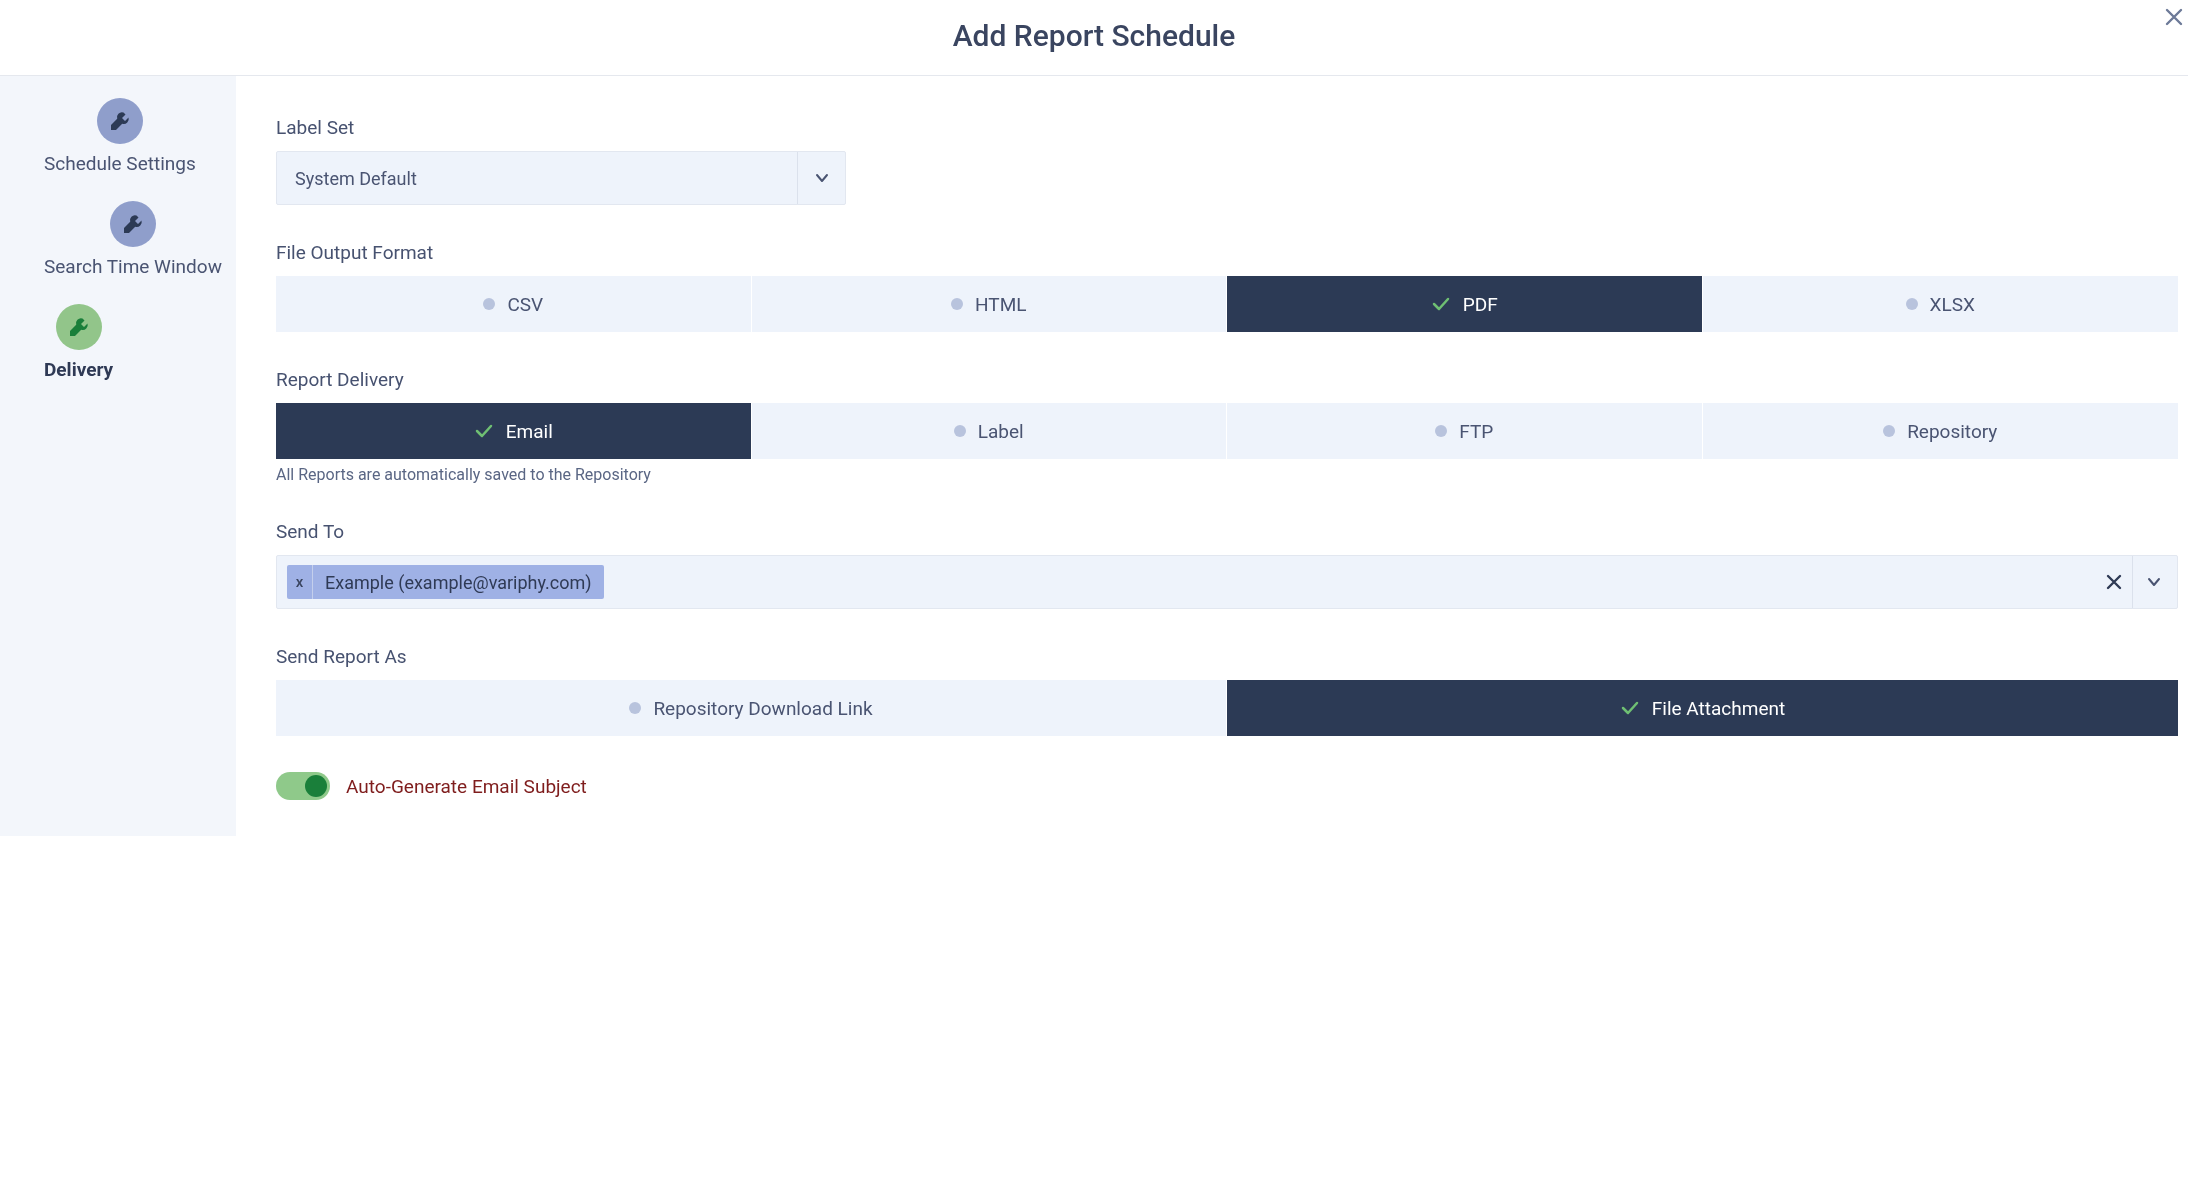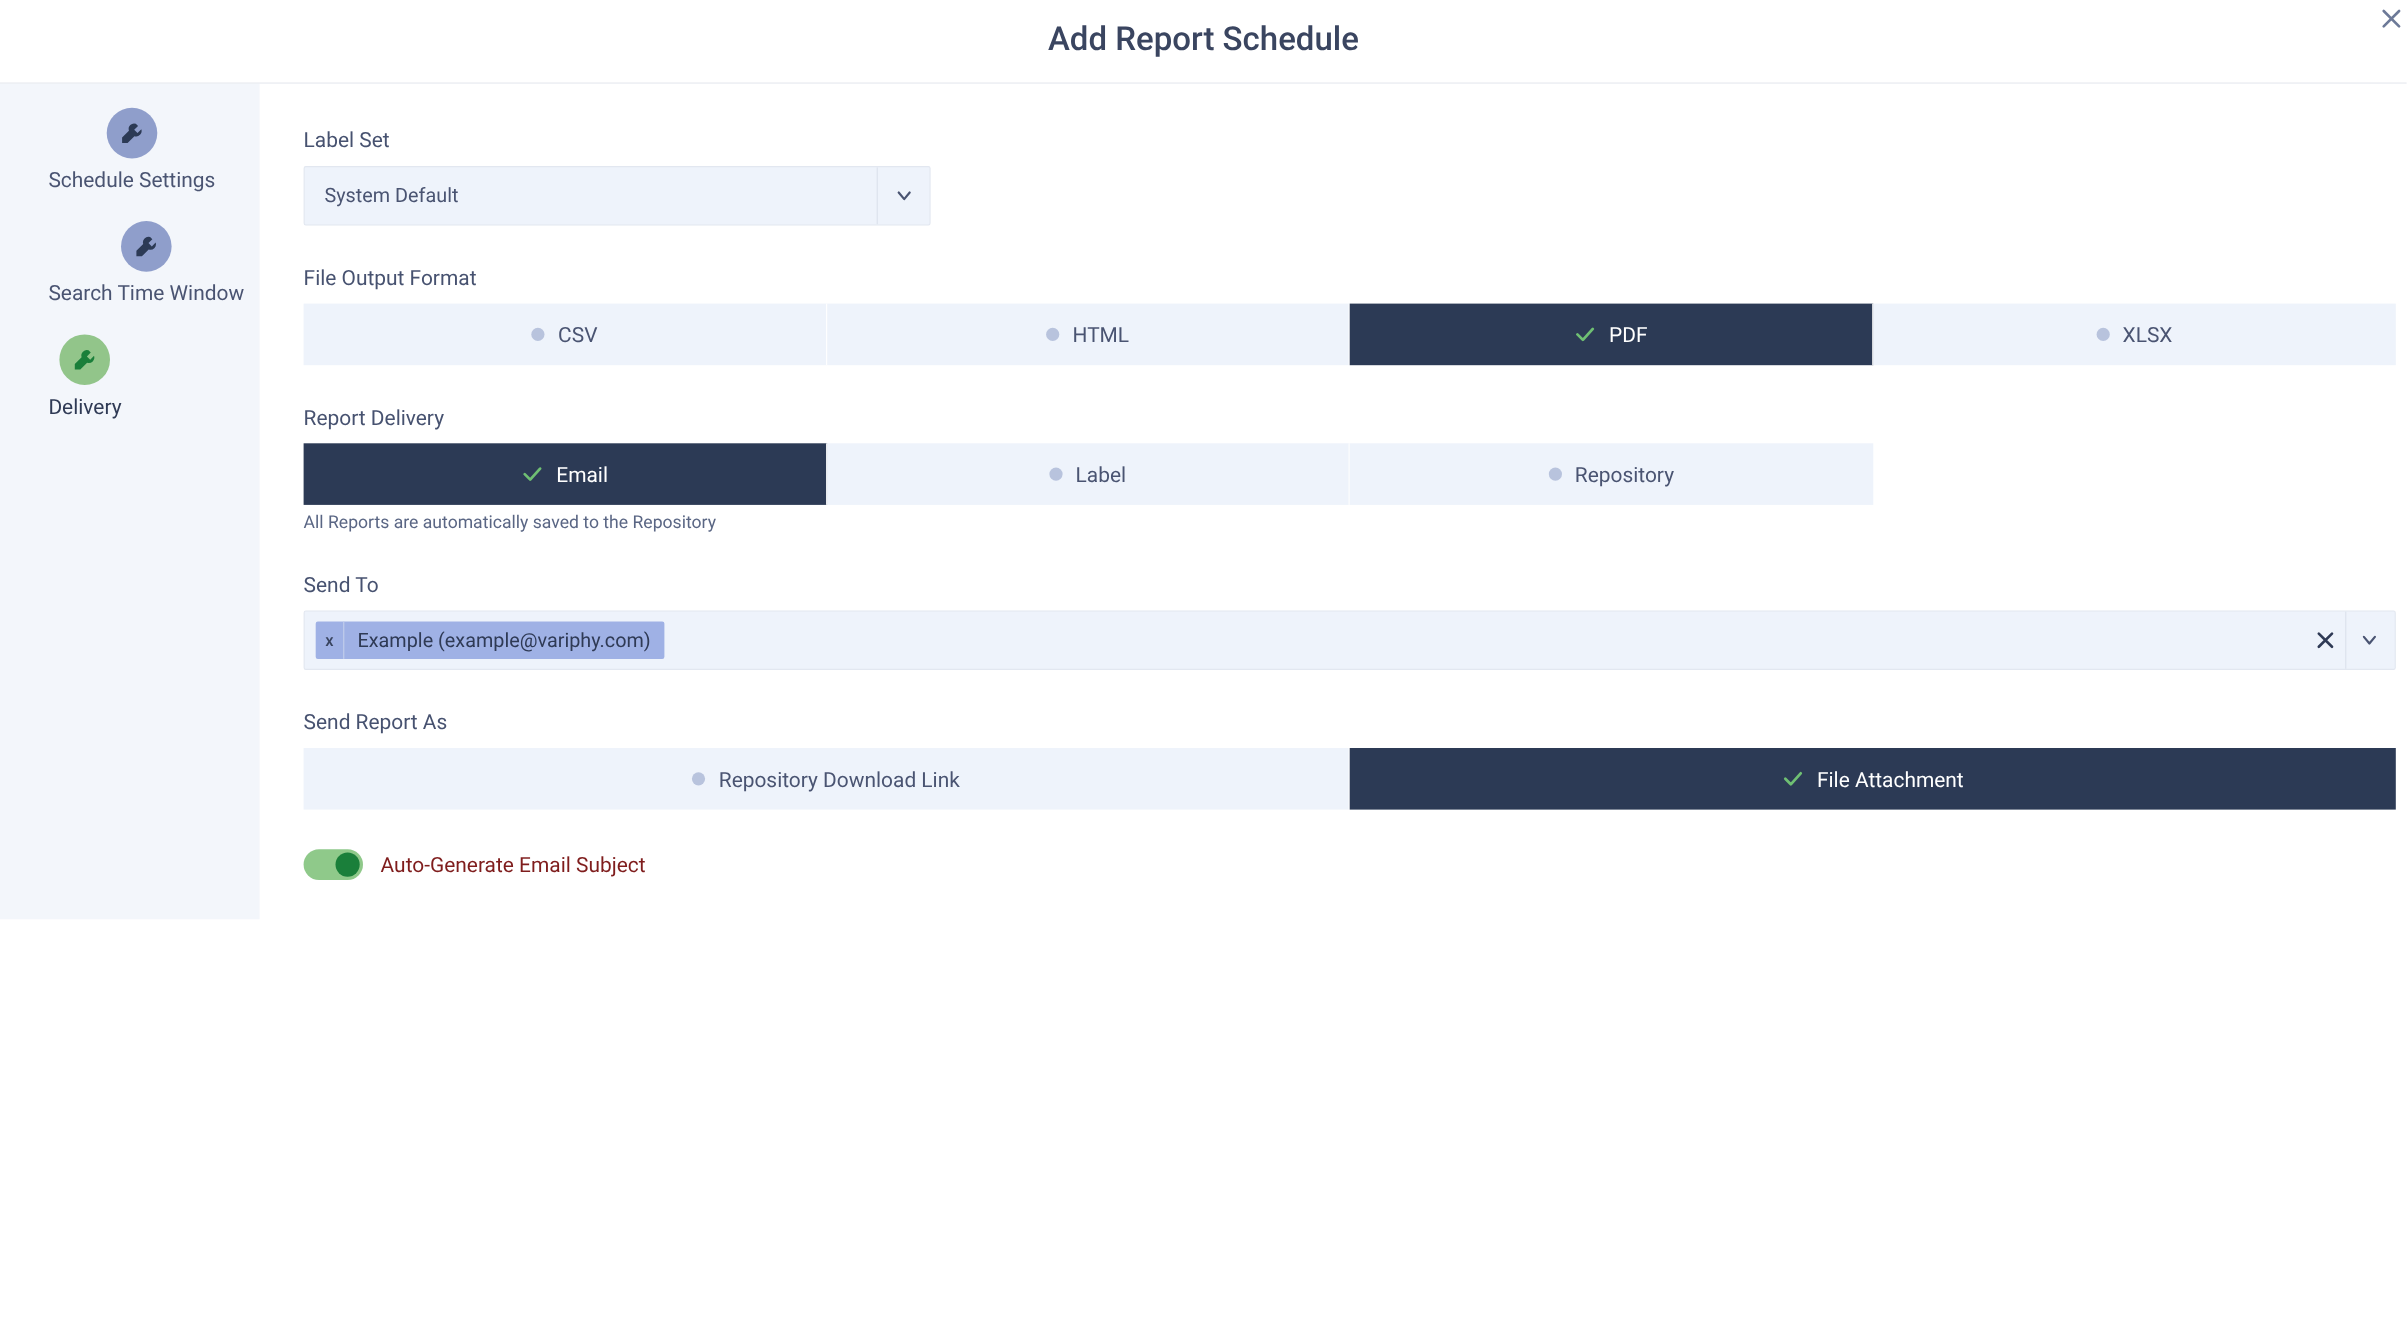--- a/index.html
+++ b/index.html
@@ -51,21 +51,21 @@
       cursor: pointer;
     }
     .step-icon {
       width: 46px; height: 46px;
       border-radius: 50%;
       display: flex; align-items: center; justify-content: center;
     }
     .step-icon.inactive { background: #8f9ecb; }
     .step-icon.active { background: #92c58a; }
     .step-label { color: #4a5472; font-size: 19px; }
-    .step.active .step-label { font-weight: 400; color: #2f3a55; }
+    .step.active .step-label { font-weight: 700; color: #2f3a55; }
 
     .main {
       flex: 1;
       padding: 28px 10px 0 40px;
     }
     .field-block { margin-bottom: 36px; }
     .field-label { color: #475270; font-size: 19px; margin-bottom: 12px; margin-top: 12px; }
 
     .select-box {
       display: flex;
@@ -280,20 +280,24 @@
               </svg>
             </span>
           <span>Email</span>
         </div>
         <div class="option-btn">
           <span class="dot"></span>
           <span>Label</span>
         </div>
         <div class="option-btn">
           <span class="dot"></span>
+          <span>FTP</span>
+        </div>
+        <div class="option-btn">
+          <span class="dot"></span>
           <span>Repository</span>
         </div>
       </div>
       <div class="hint">All Reports are automatically saved to the Repository</div>
     </div>
 
     <div class="field-block">
       <div class="field-label">Send To</div>
       <div class="tag-input">
         <div class="tag">

